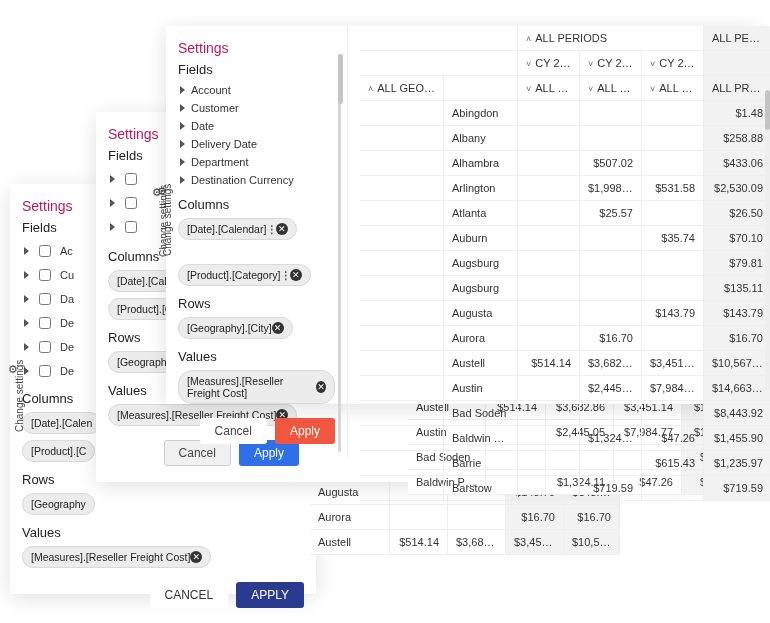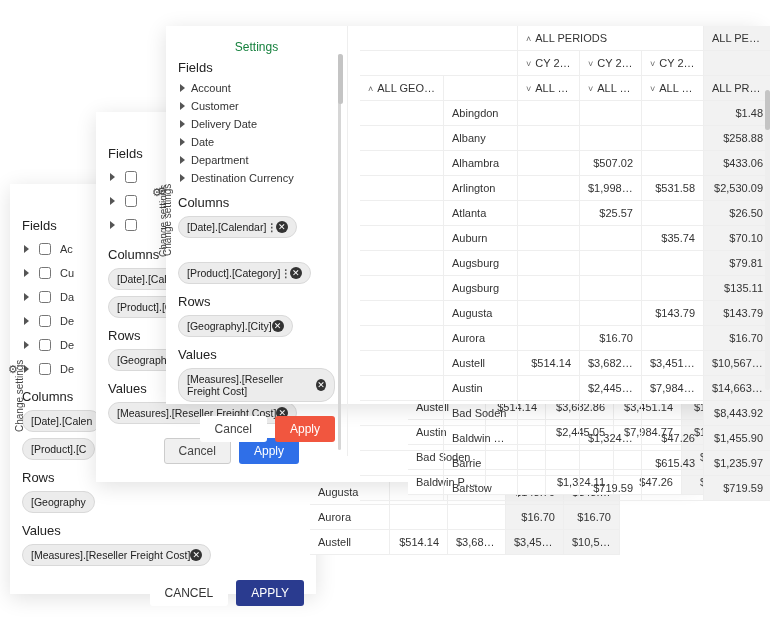--- a/index.html
+++ b/index.html
@@ -19,24 +19,23 @@
     background: #fff;
     box-shadow: 0 4px 20px rgba(0,0,0,0.12);
     display: flex;
     flex-direction: column;
   }
   .settings-col {
     padding: 10px 12px 14px 12px;
     position: relative;
   }
   .section-title {
-    font-size: 12px;
-    color: #15803d;
+    font-size: 14px;
+    color: #be185d;
     margin: 4px 0 6px 0;
-    text-align: center;
   }
   .sub-title {
     font-size: 13px;
     color: #222;
     margin: 2px 0 6px 0;
   }
   .heading {
     font-size: 13px;
     color: #222;
     margin: 10px 0 6px 0;
@@ -358,25 +357,25 @@
       <div class="field-row">
           <span class="caret"></span>
           <span>Account</span>
         </div>
       <div class="field-row">
           <span class="caret"></span>
           <span>Customer</span>
         </div>
       <div class="field-row">
           <span class="caret"></span>
+          <span>Date</span>
+        </div>
+      <div class="field-row">
+          <span class="caret"></span>
           <span>Delivery Date</span>
-        </div>
-      <div class="field-row">
-          <span class="caret"></span>
-          <span>Date</span>
         </div>
       <div class="field-row">
           <span class="caret"></span>
           <span>Department</span>
         </div>
       <div class="field-row">
           <span class="caret"></span>
           <span>Destination Currency</span>
         </div>
     </div>

